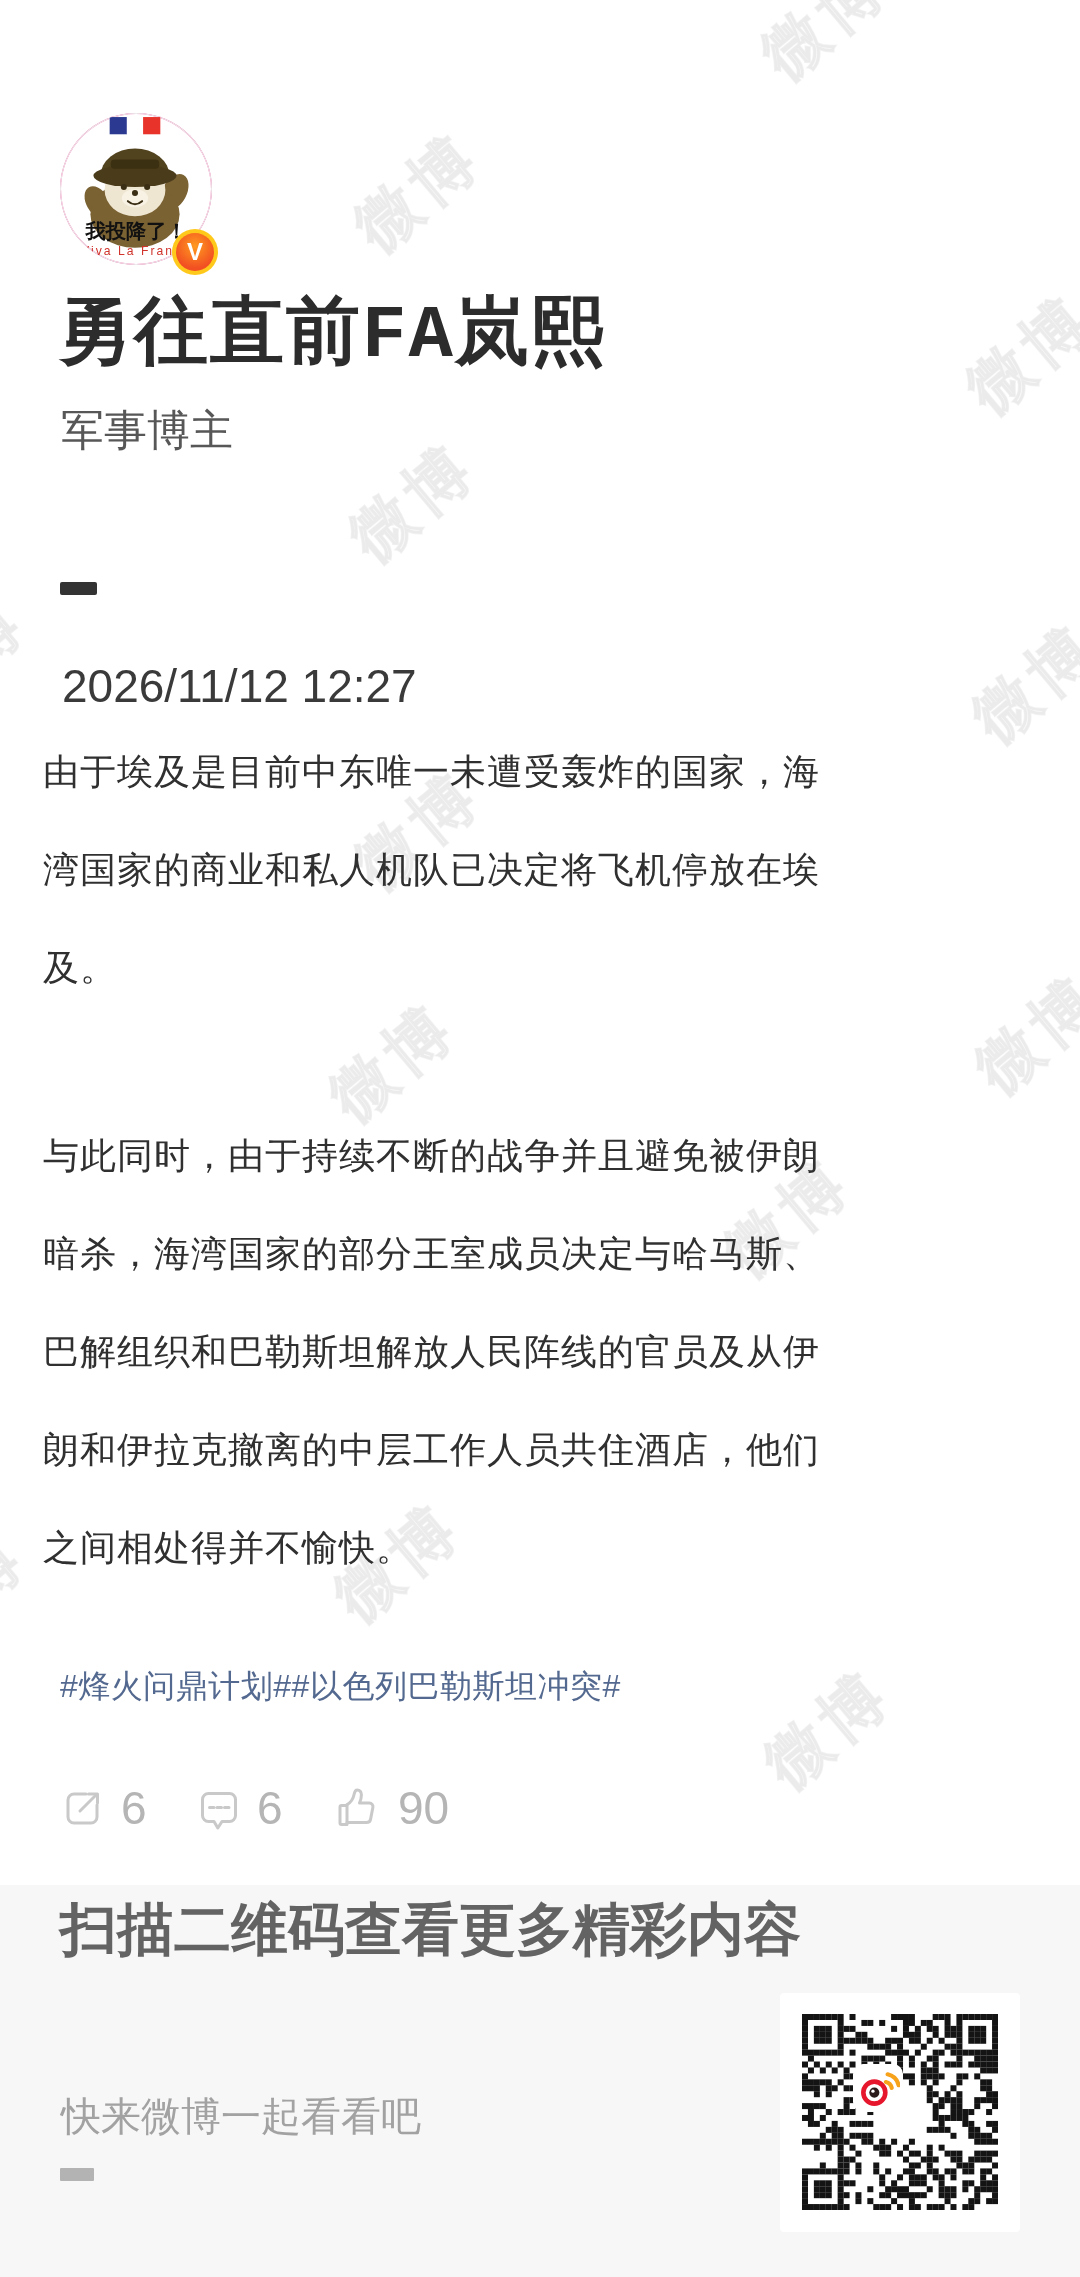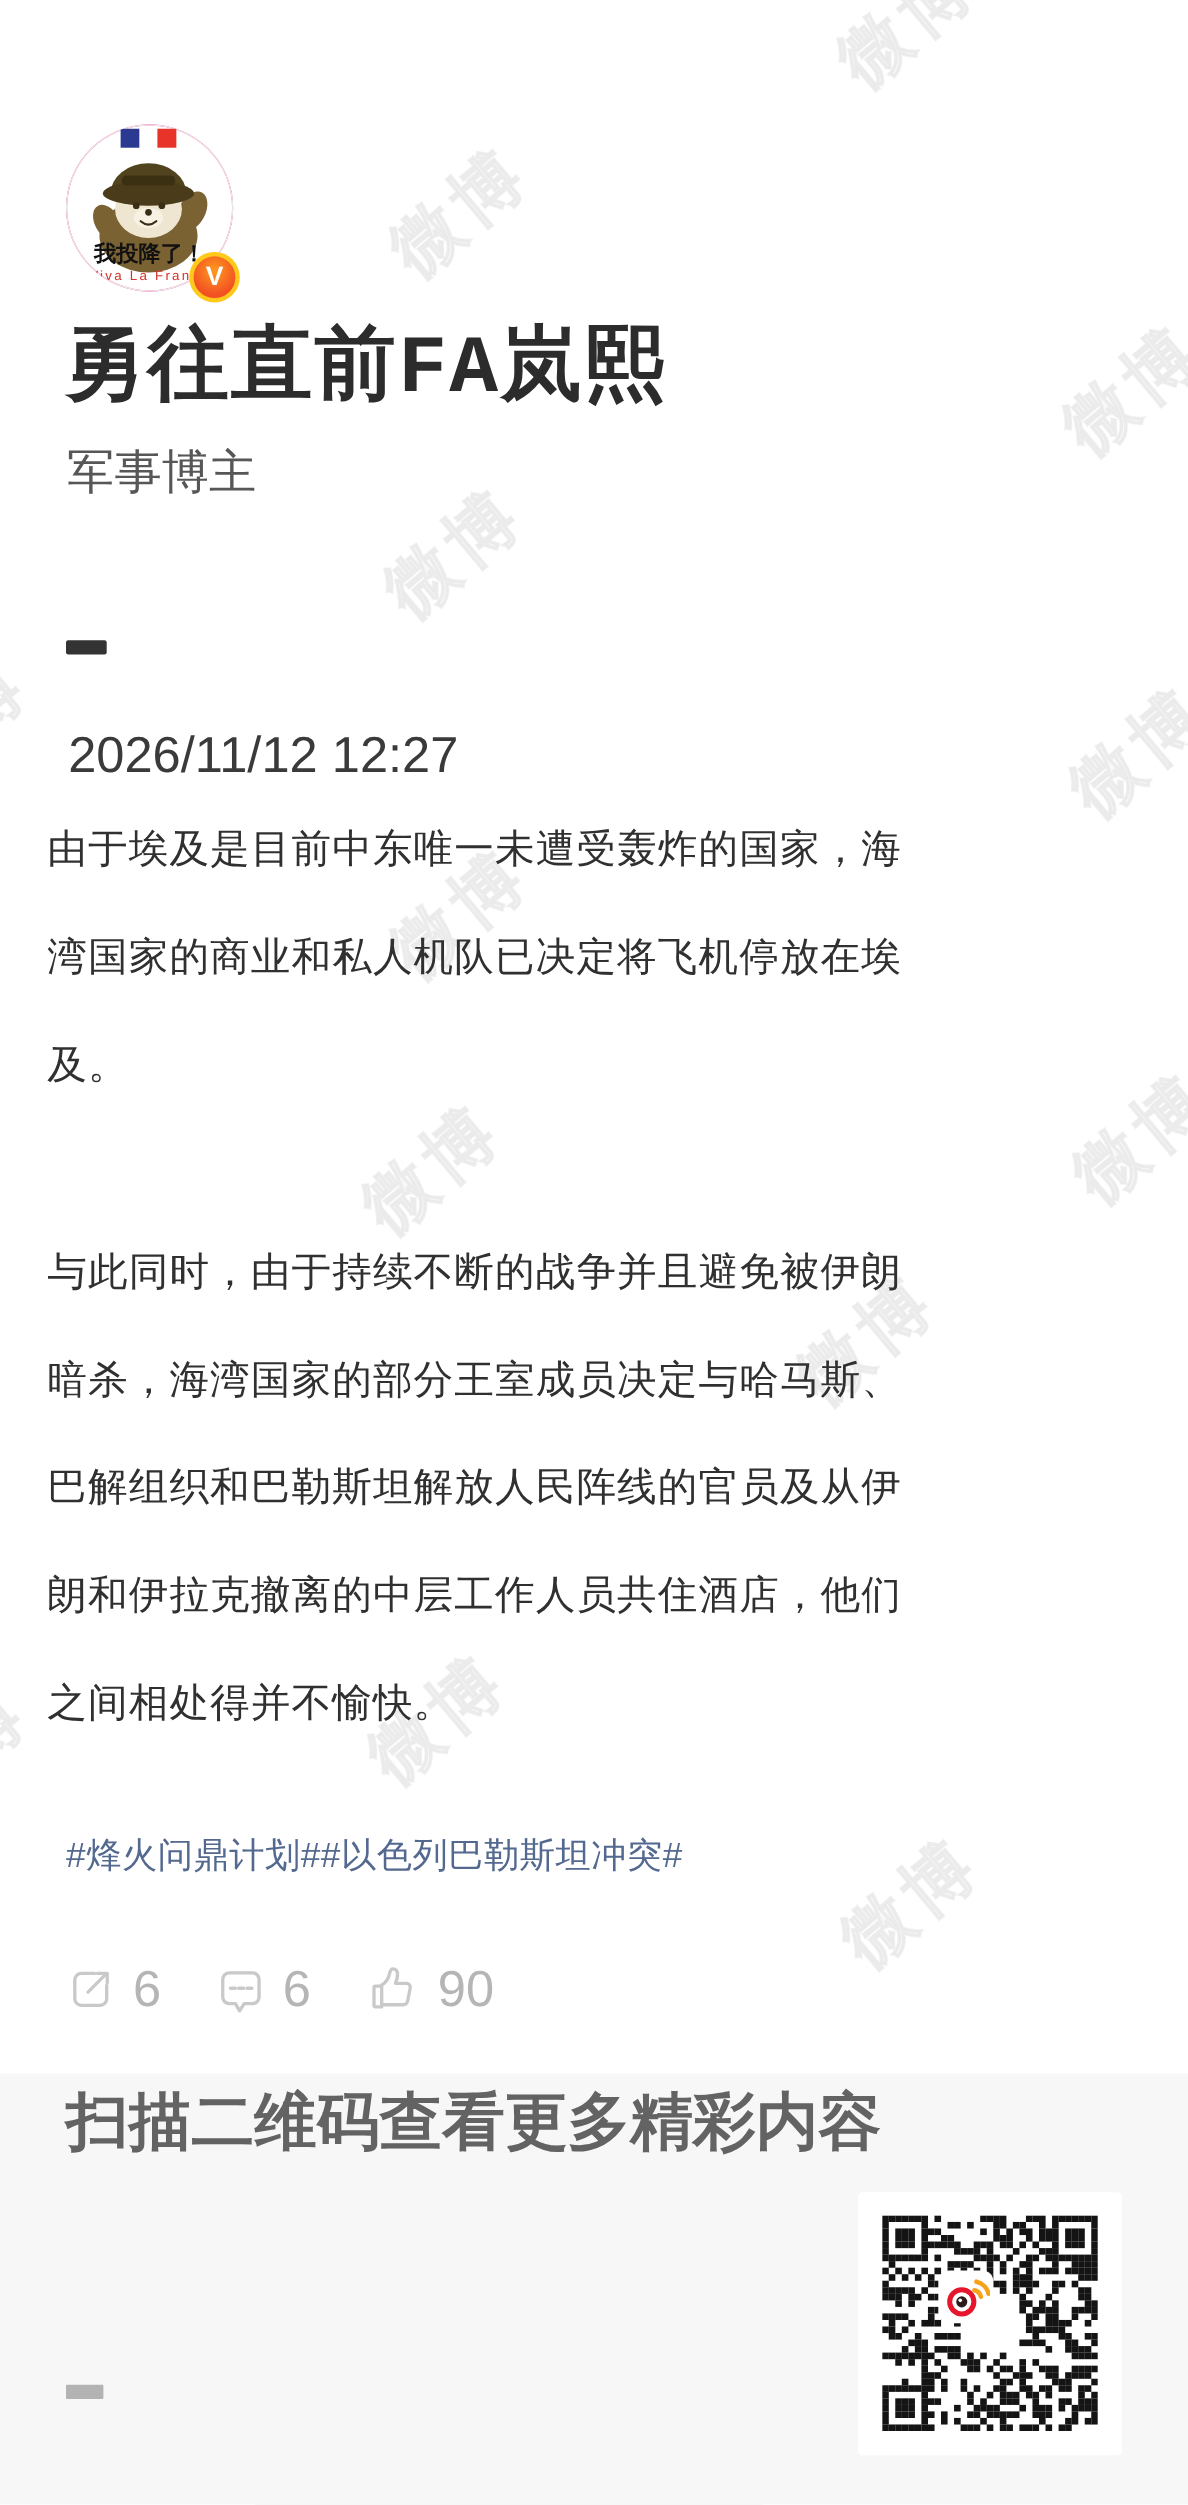--- a/index.html
+++ b/index.html
@@ -148,20 +148,21 @@
       <g fill="none" stroke="#c9c9c9" stroke-width="3" stroke-linecap="round" stroke-linejoin="round">
         <path d="M8.5 22.5 h5.5 v19 H8.5 a1.5 1.5 0 0 1 -1.5 -1.5 v-16 a1.5 1.5 0 0 1 1.5 -1.5 z"></path>
         <path d="M14 39.5 h19.5 a4.2 4.2 0 0 0 4.1 -3.4 l2.3 -11.8 a3.6 3.6 0 0 0 -3.5 -4.3 H26.5 c1.1 -2.6 1.9 -5.6 1.9 -8.1 c0 -3 -1.7 -5 -4.1 -5 c-2.3 0 -2.7 2 -3.1 4.1 c-.8 4.1 -3.7 8.7 -7.2 10.6"></path>
       </g>
     </svg>
     <span class="cnt">90</span>
   </div>
 
   <div class="footer"></div>
   <div class="footer-title">扫描二维码查看更多精彩内容</div>
+  <div class="footer-sub">快来微博一起看看吧</div>
   <div class="footer-dash"></div>
 
   <div class="qr-card">
     <div class="qr-box" id="qr-box"><svg width="196" height="196">
           <rect x="0.00" y="0.00" width="6" height="6" fill="#141414"></rect>
           <rect x="5.94" y="0.00" width="6" height="6" fill="#141414"></rect>
           <rect x="11.88" y="0.00" width="6" height="6" fill="#141414"></rect>
           <rect x="17.82" y="0.00" width="6" height="6" fill="#141414"></rect>
           <rect x="23.76" y="0.00" width="6" height="6" fill="#141414"></rect>
           <rect x="29.70" y="0.00" width="6" height="6" fill="#141414"></rect>

